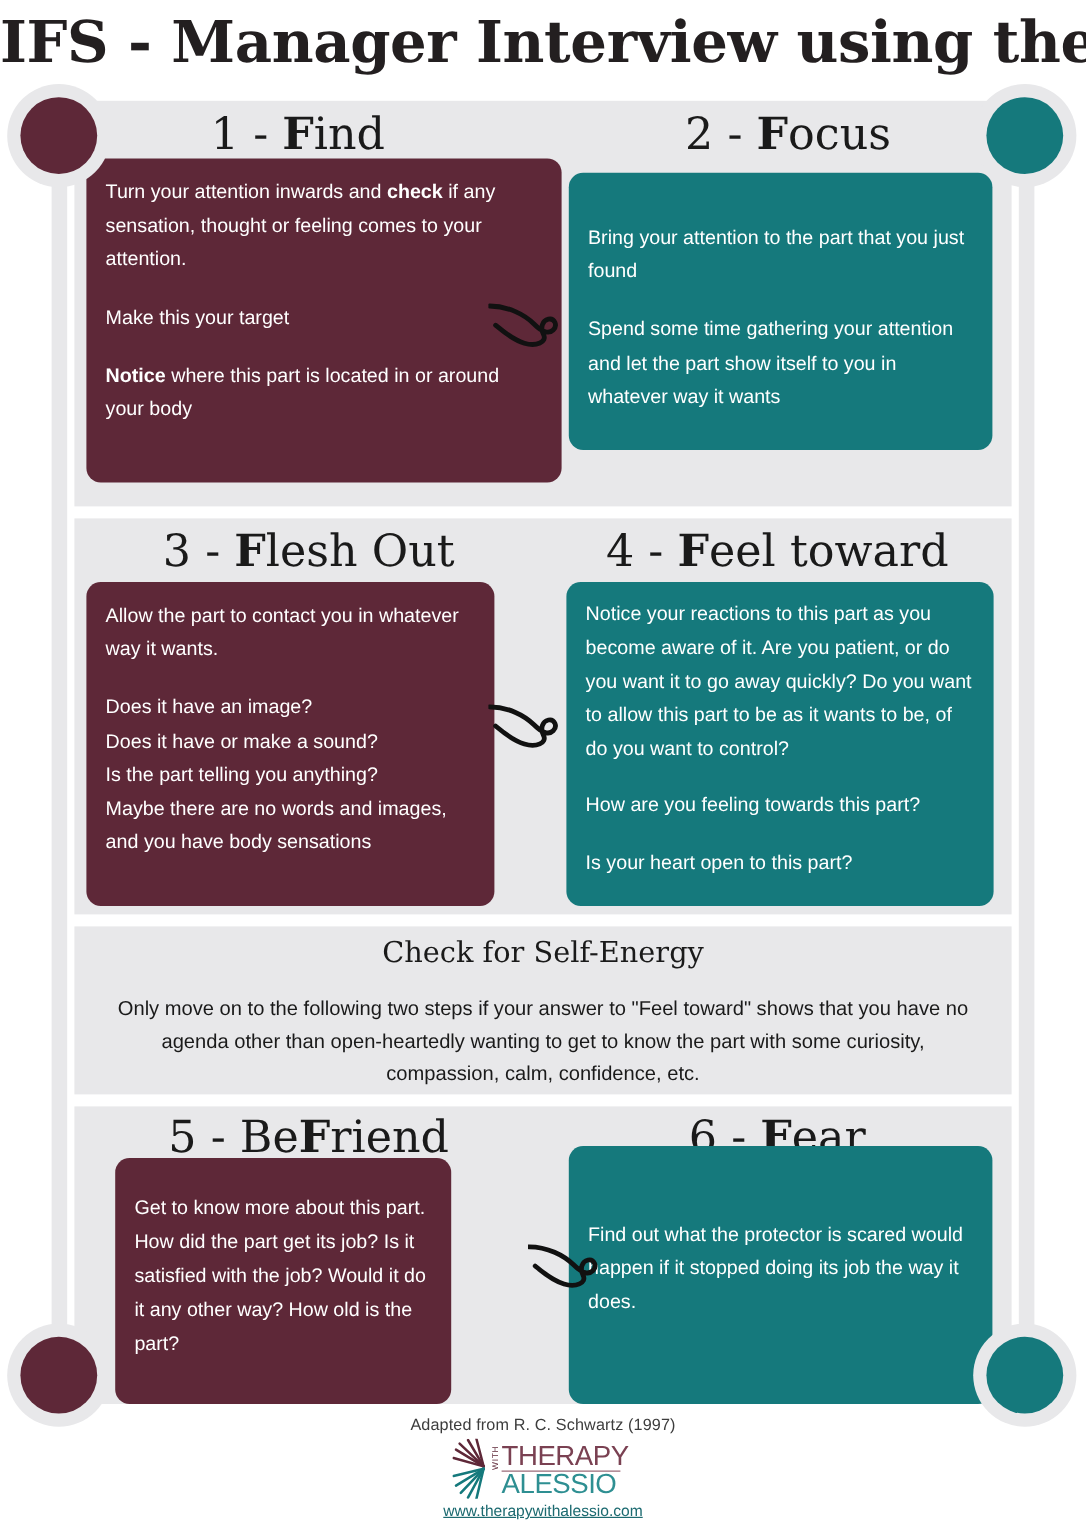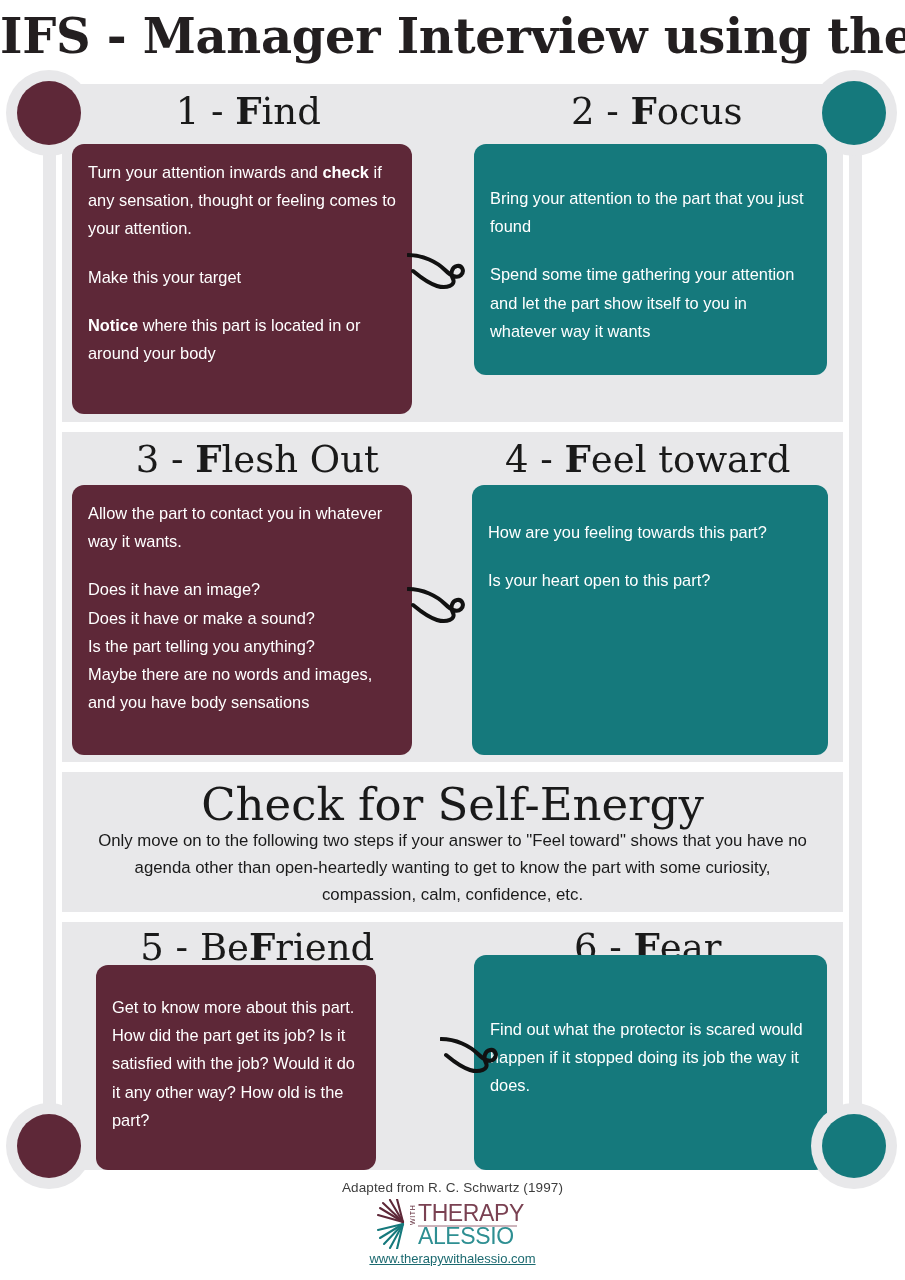--- a/index.html
+++ b/index.html
@@ -108,35 +108,35 @@
     font-size: 16.4px;
     line-height: 1.72;
   }
   .box.maroon { background: #5e2838; }
   .box.teal   { background: #15797c; }
   .box p { margin: 0; }
   .box p.gap { margin-top: 20px; }
   .box b { font-weight: bold; }
 
   
-  #box-1 { left: 72px;  top: 144px;  width: 340px; height: 270px; }
+  #box-1 { left: 72px;  top: 132px;  width: 396px; height: 270px; }
   #box-2 { left: 474px; top: 144px;  width: 353px; height: 231px; padding-top: 40px; }
   #box-3 { left: 72px;  top: 485px;  width: 340px; height: 270px; }
   #box-4 { left: 472px; top: 485px;  width: 356px; height: 270px; line-height: 1.70; }
   #box-5 { left: 96px;  top: 965px;  width: 280px; height: 205px; padding-top: 28px; }
   #box-6 { left: 474px; top: 955px;  width: 353px; height: 215px; padding-top: 60px; }
 
   
   .selfenergy-title {
     position: absolute;
     left: 0; top: 10px;
     width: 781px;
     text-align: center;
     font-family: "DejaVu Serif", serif;
-    font-size: 45px;
+    font-size: 24px;
     line-height: 1;
     color: #1a1a1a;
   }
   .selfenergy-body {
     position: absolute;
     left: 28px; top: 56px;
     width: 725px;
     text-align: center;
     font-family: "Liberation Sans", sans-serif;
     font-size: 16.8px;
@@ -239,20 +239,21 @@
     <p class="gap"><span>Spend some time gathering your attention and let the part show itself to you in whatever way it wants</span></p>
   </div>
 <div class="box maroon" id="box-3">
     <p><span>Allow the part to contact you in whatever way it wants.</span></p>
     <p class="gap"><span>Does it have an image?</span></p>
     <p><span>Does it have or make a sound?</span></p>
     <p><span>Is the part telling you anything?</span></p>
     <p><span>Maybe there are no words and images, and you have body sensations</span></p>
   </div>
 <div class="box teal" id="box-4">
+    <p><span>Notice your reactions to this part as you become aware of it. Are you patient, or do you want it to go away quickly? Do you want to allow this part to be as it wants to be, of do you want to control?</span></p>
     <p class="gap"><span>How are you feeling towards this part?</span></p>
     <p class="gap"><span>Is your heart open to this part?</span></p>
   </div>
 <div class="box maroon" id="box-5">
     <p><span>Get to know more about this part. How did the part get its job? Is it satisfied with the job? Would it do it any other way? How old is the part?</span></p>
   </div>
 <div class="box teal" id="box-6">
     <p><span>Find out what the protector is scared would happen if it stopped doing its job the way it does.</span></p>
   </div>
 

